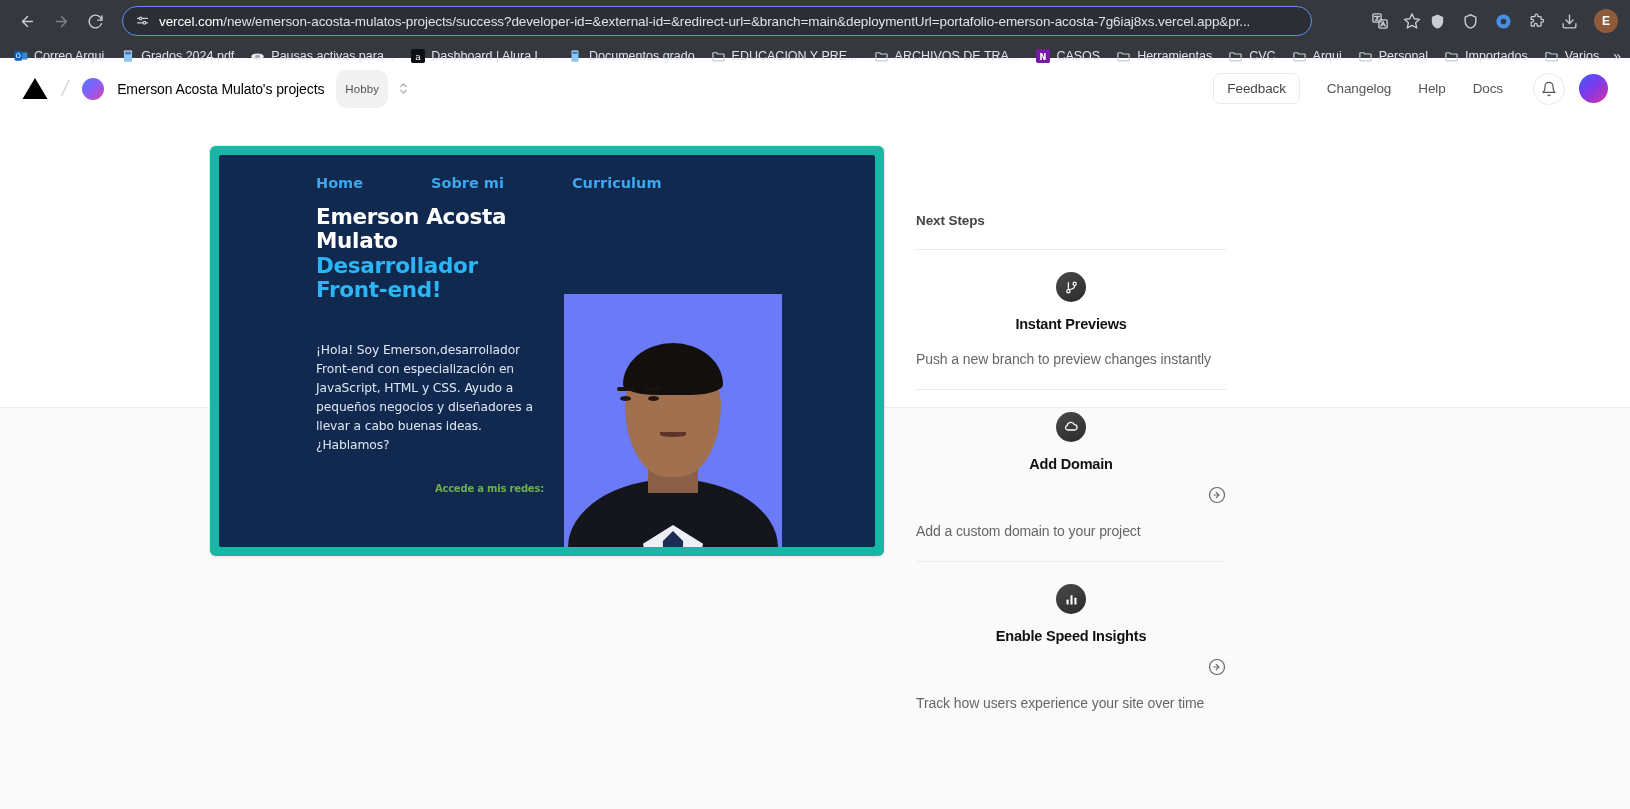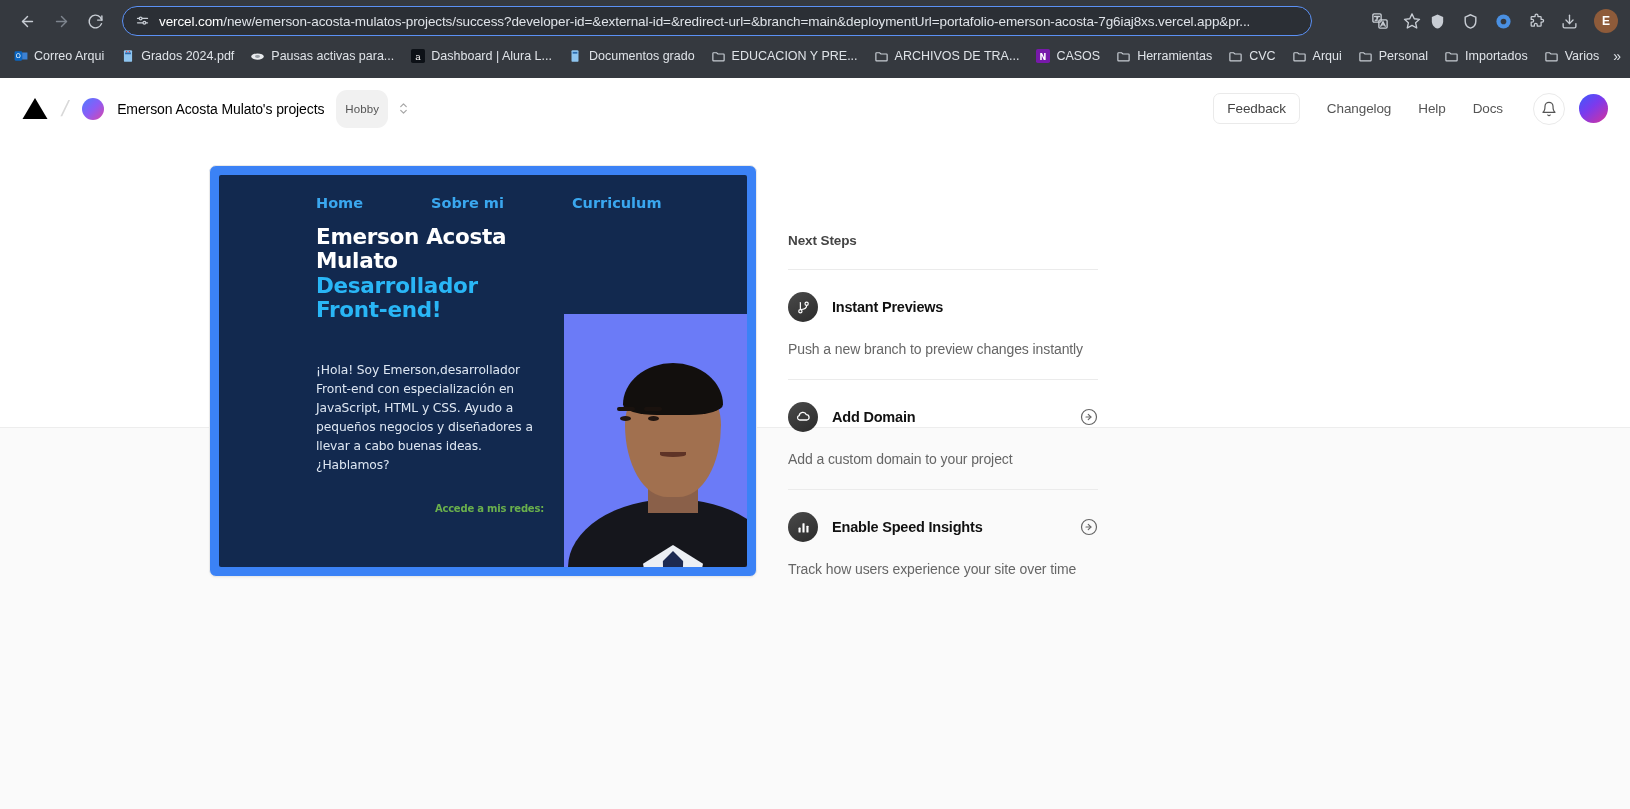--- a/index.html
+++ b/index.html
@@ -6,21 +6,21 @@
   html, body {
     width: 1630px; height: 809px;
     overflow: hidden;
     font-family: "Liberation Sans", sans-serif;
     background: #ffffff;
   }
 
   
   .browser-chrome {
     background: #35393f;
-    height: 78px;
+    height: 58px;
     width: 100%;
     position: relative;
   }
   .nav-row {
     height: 42px;
     display: flex;
     align-items: center;
     padding: 0 12px;
     gap: 4px;
   }
@@ -234,22 +234,22 @@
   }
 
   
   .lower {
     display: flex;
     margin-top: 25px;
     padding-left: 209px;
     align-items: flex-start;
   }
   .preview-card {
-    width: 548px;
-    background: #3b82f6;
+    width: 676px;
+    background: #14b8a6;
     border: 1px solid #eaeaea;
     border-radius: 7px;
     padding: 9px;
     box-shadow: 0 1px 2px rgba(0,0,0,0.04);
     flex: 0 0 auto;
   }
   .site {
     background: #12294f;
     border-radius: 2px;
     height: 392px;
@@ -399,20 +399,21 @@
   .ns-divider {
     height: 1px;
     background: #ebebeb;
     margin: 21px 0 0 0;
   }
   .ns-item { padding-top: 22px; }
   .ns-head {
     display: flex;
     align-items: center;
     gap: 14px;
+    flex-direction: column;
   }
   .ns-circle {
     width: 30px; height: 30px; border-radius: 50%;
     background: linear-gradient(150deg,#4a4a4a,#2b2b2b);
     display: flex; align-items: center; justify-content: center;
     color: #fff;
     flex: 0 0 auto;
   }
   .ns-label {
     font-size: 14.5px;

